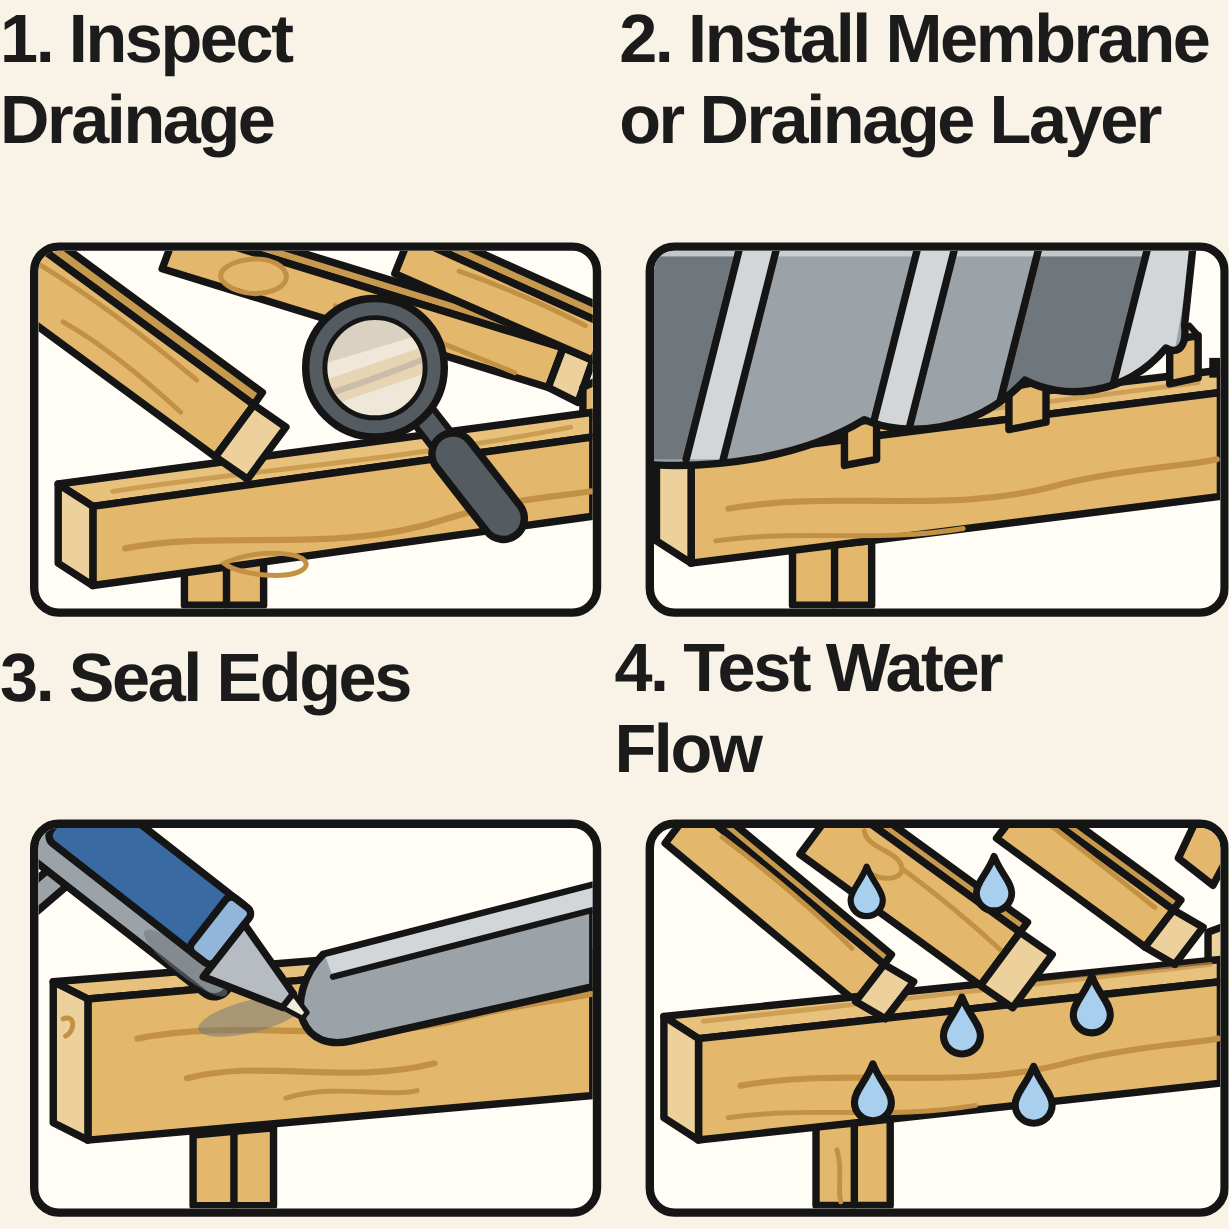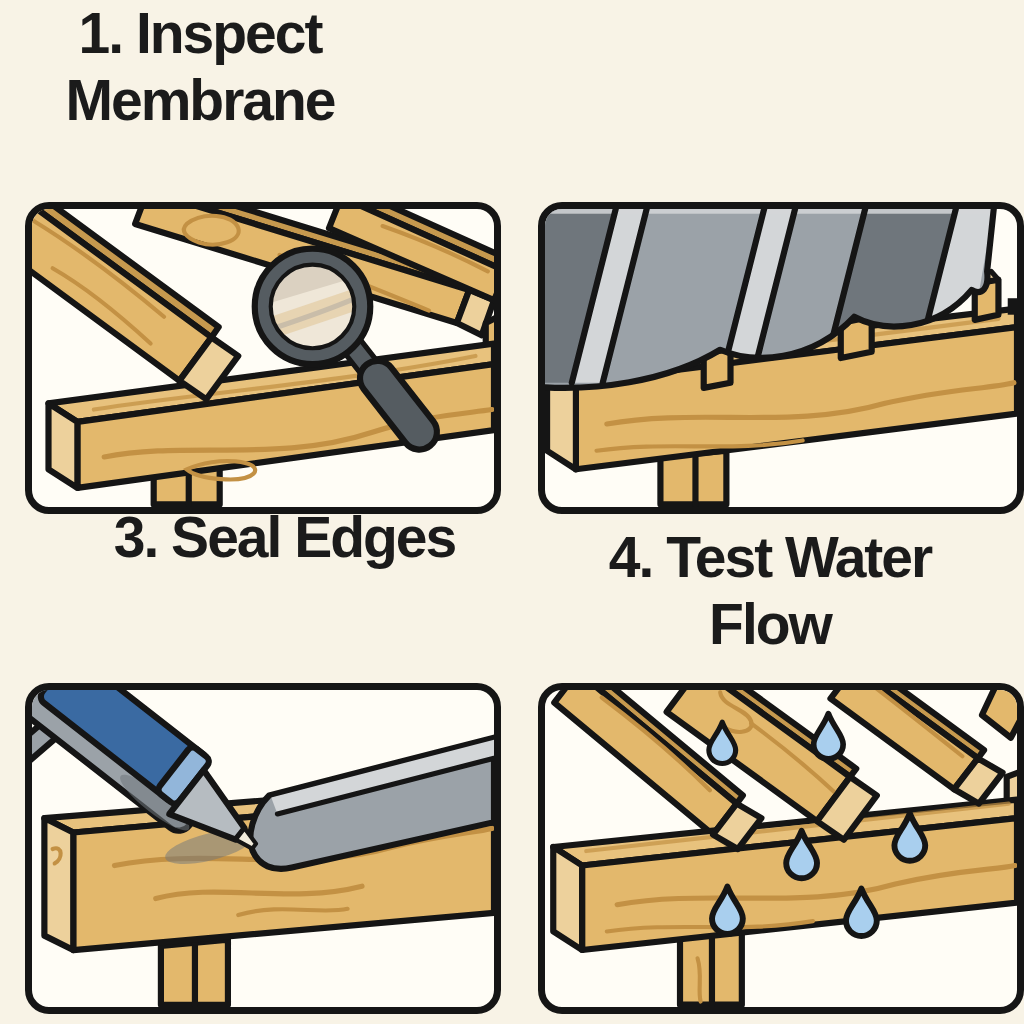--- a/index.html
+++ b/index.html
@@ -11,27 +11,27 @@
     font-family:"Liberation Sans", sans-serif;
   }
   .step-title{
     position:absolute;
     margin:0;
     font-weight:700;
     font-size:57px;
     line-height:1.17;
     letter-spacing:-2px;
     color:var(--text);
-    text-align:center;
+    text-align:left;
     white-space:nowrap;
   }
   .step-title span{display:block;}
   .t1{left:0;top:34;width:400px;}
   .t2{left:516px;top:34;width:508px;}
-  .t3{left:0;top:504px;width:475px;padding-left:47px;}
+  .t3{left:0;top:532px;width:475px;}
   .t4{left:512px;top:524px;width:516px;}
   .panel{
     position:absolute;
     background:var(--panel_bg);
     border:7px solid var(--outline);
     border-radius:24px;
     overflow:hidden;
   }
   .p1{left:25px;top:202px;width:462px;height:298px;}
   .p2{left:538px;top:202px;width:472px;height:298px;}
@@ -55,23 +55,27 @@
   .grain{stroke:var(--wood_grain);stroke-width:5;fill:none;stroke-linecap:round}
   .grain4{stroke:var(--wood_grain);stroke-width:4;fill:none;stroke-linecap:round}
 </style>
 </head>
 <body>
 
 <div class="page">
 
   <h2 class="step-title t1">
     <span>1. Inspect</span>
-    <span>Membrane</span>
-  </h2>
-
+    <span>Drainage</span>
+  </h2>
+
+  <h2 class="step-title t2">
+    <span>2. Install Membrane</span>
+    <span>or Drainage Layer</span>
+  </h2>
 
   <h2 class="step-title t3">
     <span>3. Seal Edges</span>
   </h2>
 
   <h2 class="step-title t4">
     <span>4. Test Water</span>
     <span>Flow</span>
   </h2>
 

